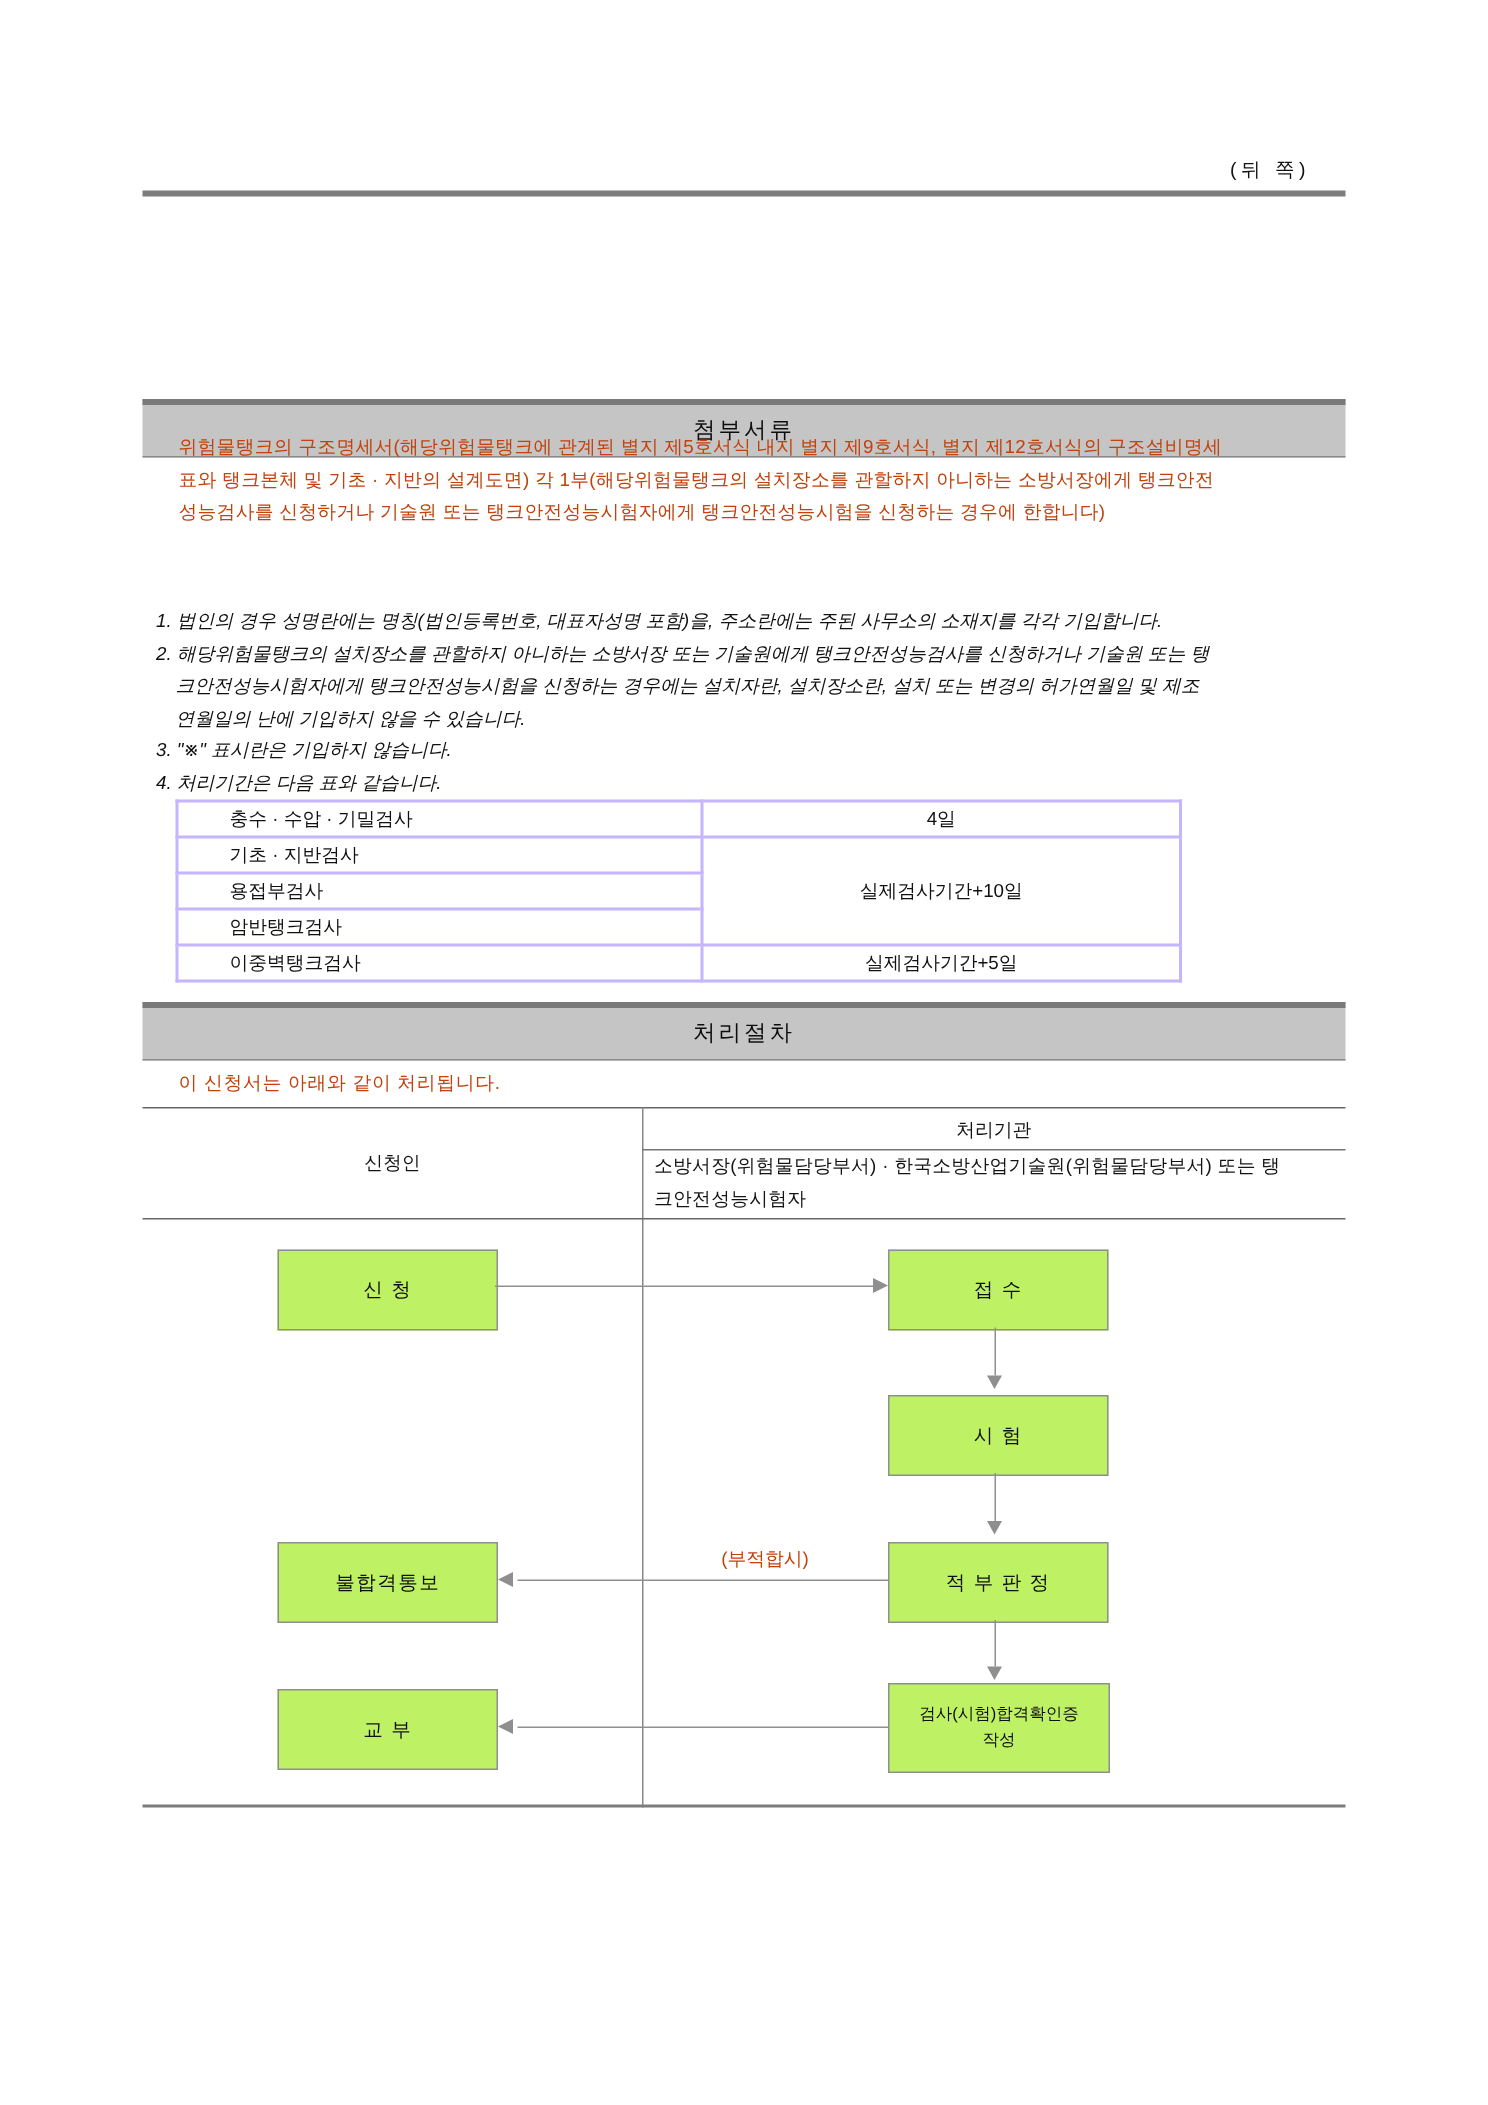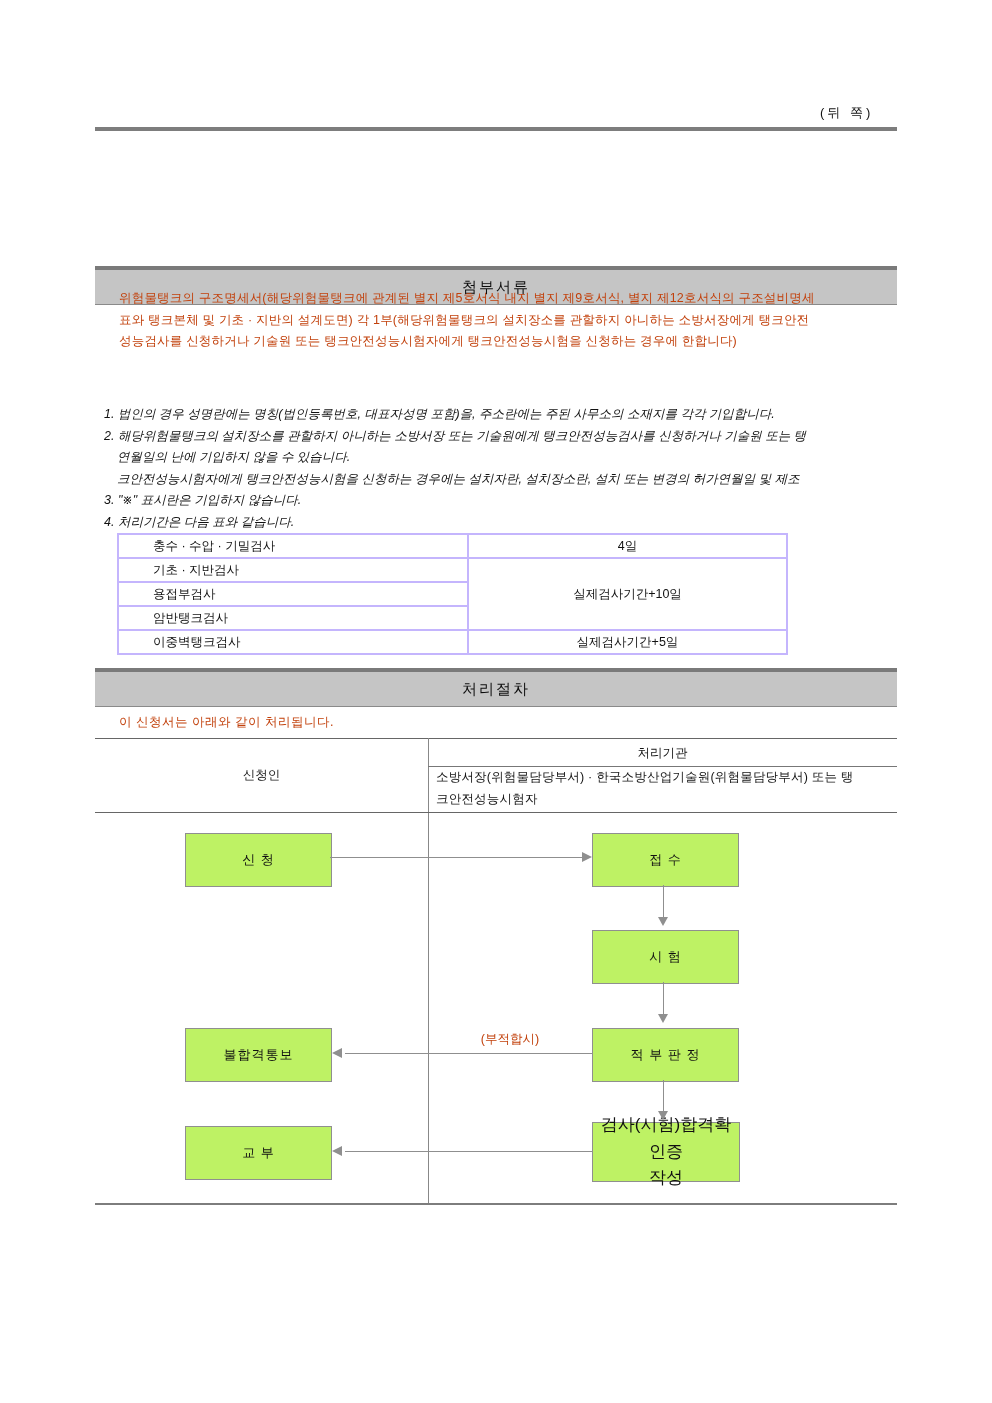--- a/index.html
+++ b/index.html
@@ -52,21 +52,21 @@
   .flow-box{
     background:#bef264;border:1px solid #8f8f8f;width:145px;height:52px;
     display:flex;align-items:center;justify-content:center;text-align:center;
     font-size:13px;letter-spacing:1px;color:#101010;
   }
   .box-apply{left:185px;top:833px;}
   .box-receive{left:592px;top:833px;}
   .box-test{left:592px;top:930px;}
   .box-judge{left:592px;top:1028px;}
   .box-fail{left:185px;top:1028px;}
-  .box-cert{left:592px;top:1122px;width:146px;height:58px;font-size:17px;line-height:1.55;letter-spacing:0;white-space:pre-line;}
+  .box-cert{left:592px;top:1122px;width:146px;height:58px;font-size:11px;line-height:1.55;letter-spacing:0;white-space:pre-line;}
   .box-issue{left:185px;top:1126px;}
 
   .arrow-line-h{background:#8f8f8f;height:1px;}
   .arrow-line-v{background:#8f8f8f;width:1px;}
   .tri{width:0;height:0;}
   .tri-right{border-top:5px solid transparent;border-bottom:5px solid transparent;border-left:10px solid #8f8f8f;}
   .tri-left{border-top:5px solid transparent;border-bottom:5px solid transparent;border-right:10px solid #8f8f8f;}
   .tri-down{border-left:5px solid transparent;border-right:5px solid transparent;border-top:9px solid #8f8f8f;}
   .fail-label{left:445px;top:1031px;width:130px;text-align:center;font-size:12.5px;}
 </style>
@@ -79,22 +79,22 @@
   <div class="abs rule-top"></div>
 
   <div class="abs section-bar bar-attachments">첨부서류</div>
   <div class="abs body-text preline attach-body">위험물탱크의 구조명세서(해당위험물탱크에 관계된 별지 제5호서식 내지 별지 제9호서식, 별지 제12호서식의 구조설비명세
 표와 탱크본체 및 기초 · 지반의 설계도면) 각 1부(해당위험물탱크의 설치장소를 관할하지 아니하는 소방서장에게 탱크안전
 성능검사를 신청하거나 기술원 또는 탱크안전성능시험자에게 탱크안전성능시험을 신청하는 경우에 한합니다)</div>
 
   <div class="abs remarks-lines" id="remarks-lines">
       <div class="remark-line">1. 법인의 경우 성명란에는 명칭(법인등록번호, 대표자성명 포함)을, 주소란에는 주된 사무소의 소재지를 각각 기입합니다.</div>
       <div class="remark-line">2. 해당위험물탱크의 설치장소를 관할하지 아니하는 소방서장 또는 기술원에게 탱크안전성능검사를 신청하거나 기술원 또는 탱</div>
+      <div class="remark-line ind">크안전성능시험자에게 탱크안전성능시험을 신청하는 경우에는 설치자란, 설치장소란, 설치 또는 변경의 허가연월일 및 제조</div>
       <div class="remark-line ind">연월일의 난에 기입하지 않을 수 있습니다.</div>
-      <div class="remark-line ind">크안전성능시험자에게 탱크안전성능시험을 신청하는 경우에는 설치자란, 설치장소란, 설치 또는 변경의 허가연월일 및 제조</div>
       <div class="remark-line">3. "※" 표시란은 기입하지 않습니다.</div>
       <div class="remark-line">4. 처리기간은 다음 표와 같습니다.</div>
     </div>
 
   <table class="abs period-table">
     <tbody>
         <tr>
       <td class="lbl">충수 · 수압 · 기밀검사</td>
       <td class="val">4일</td>
     </tr>

